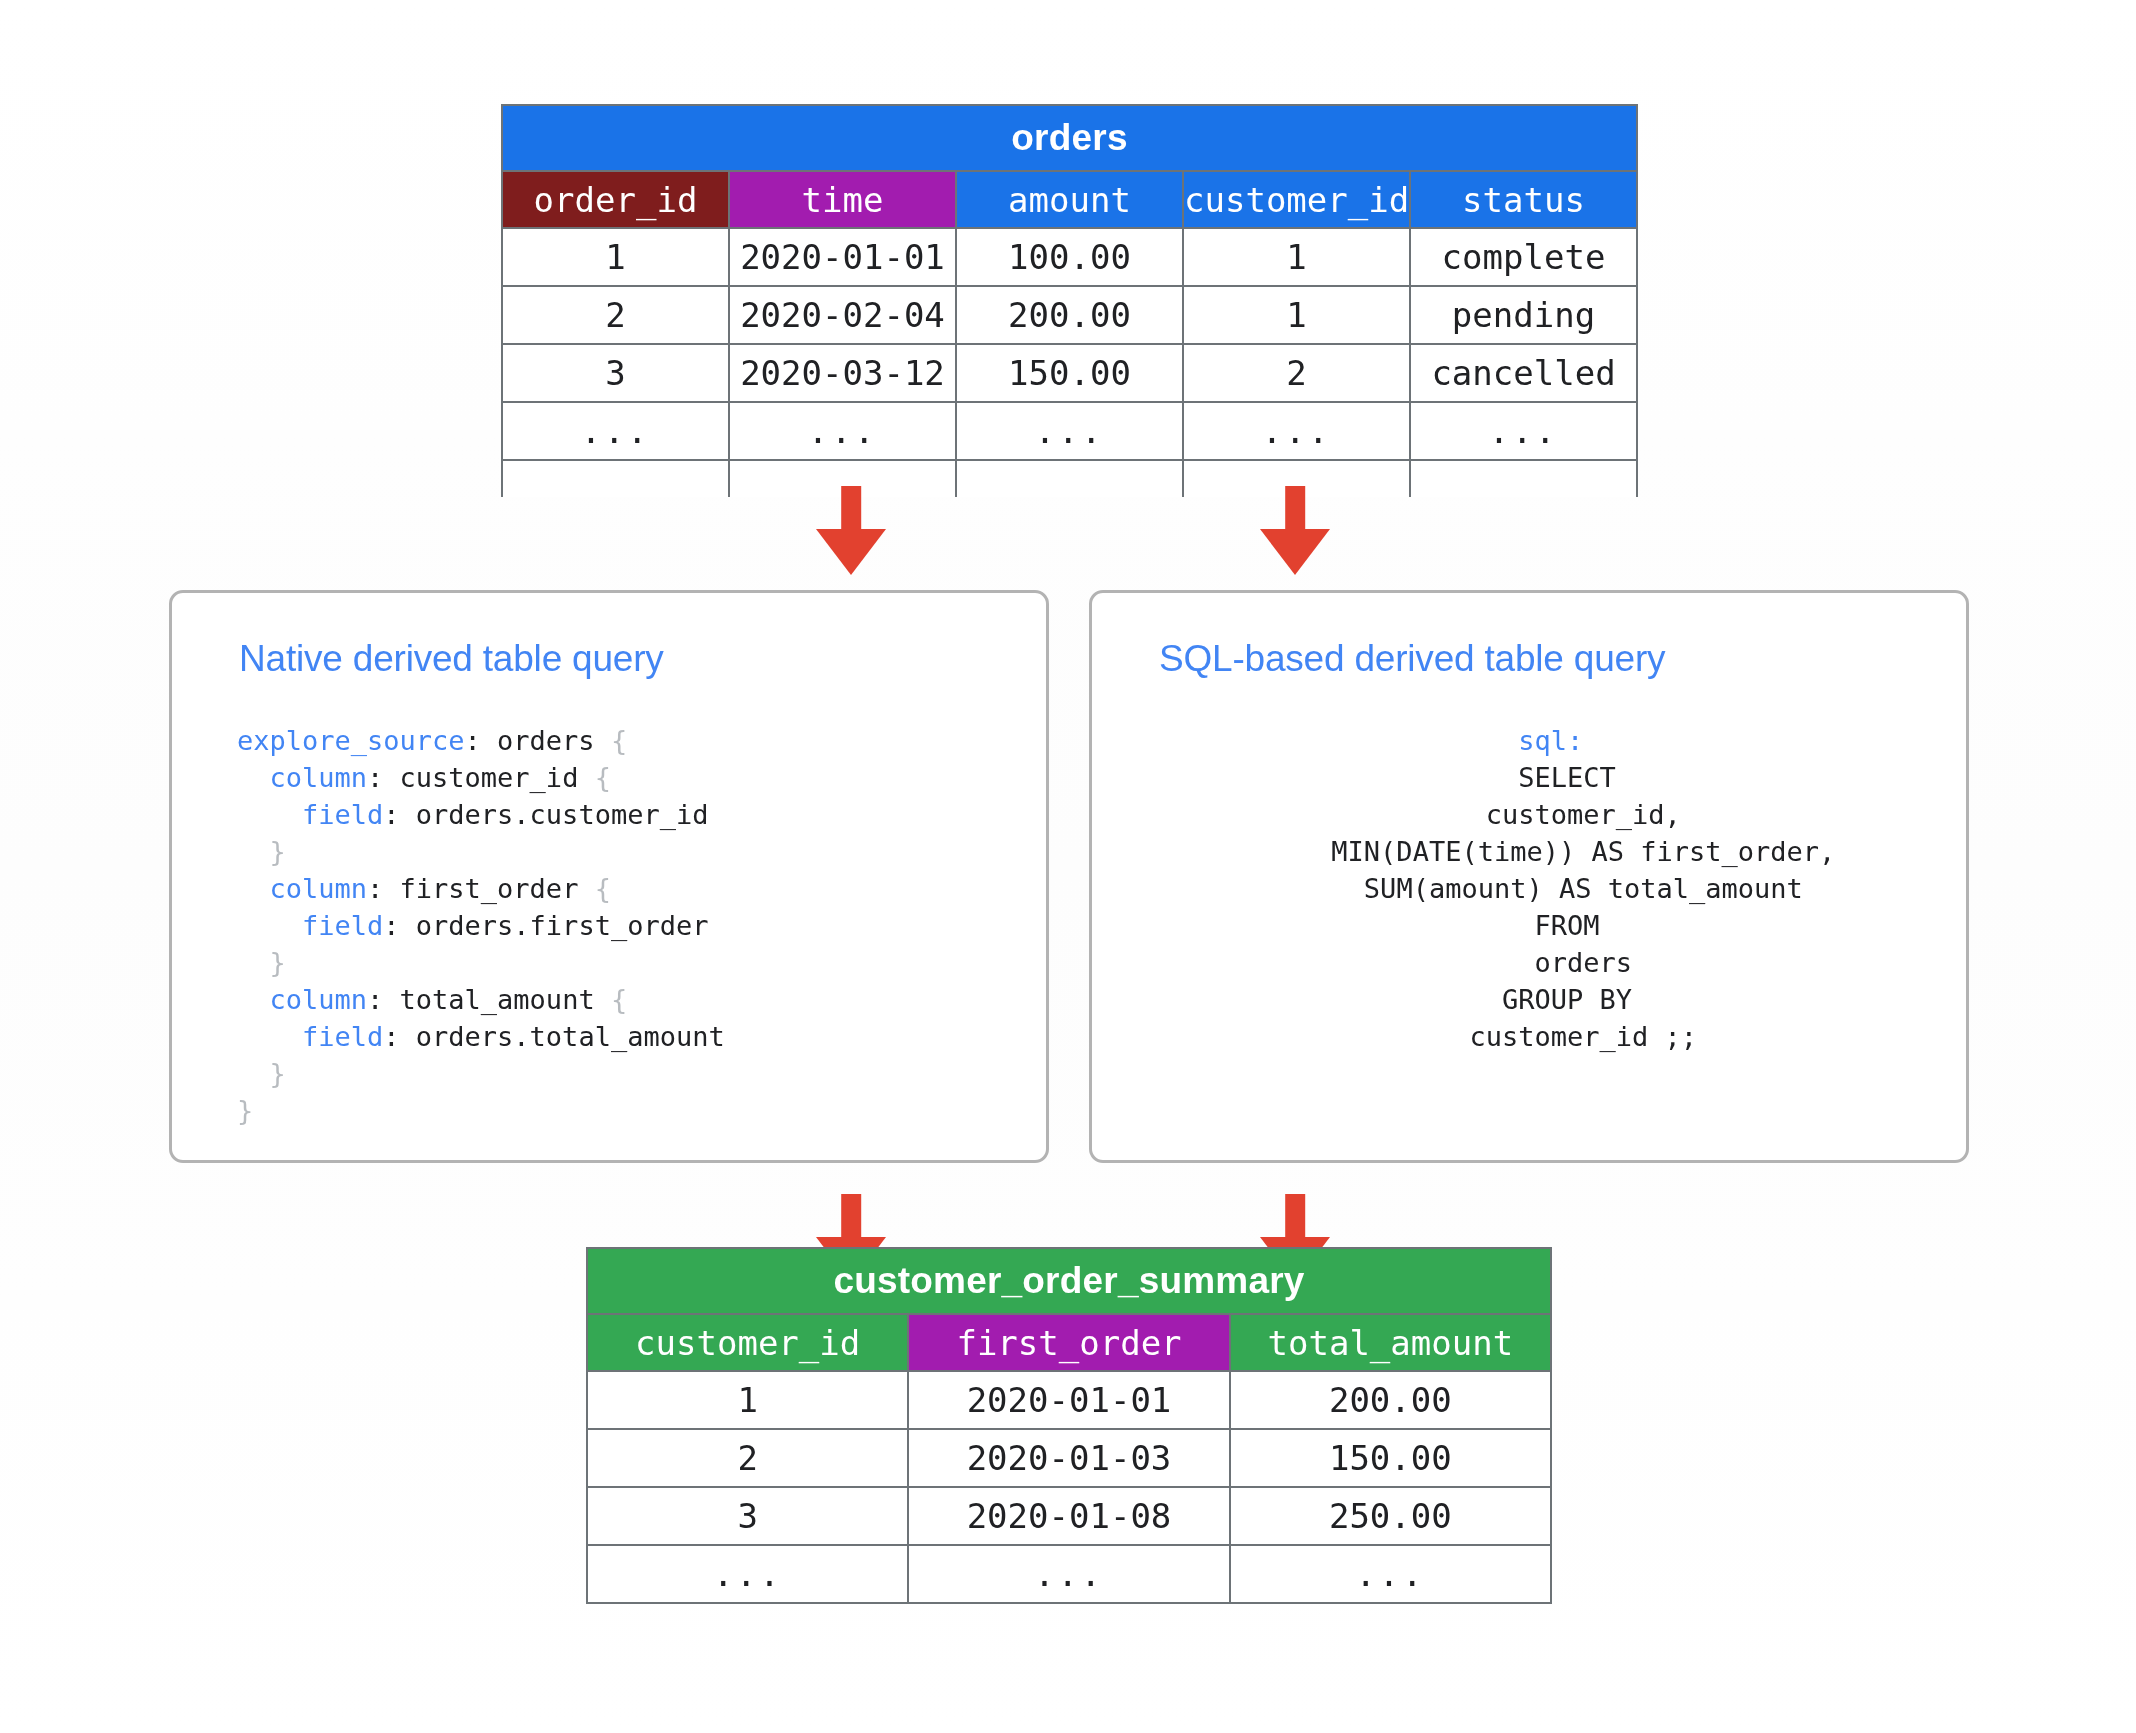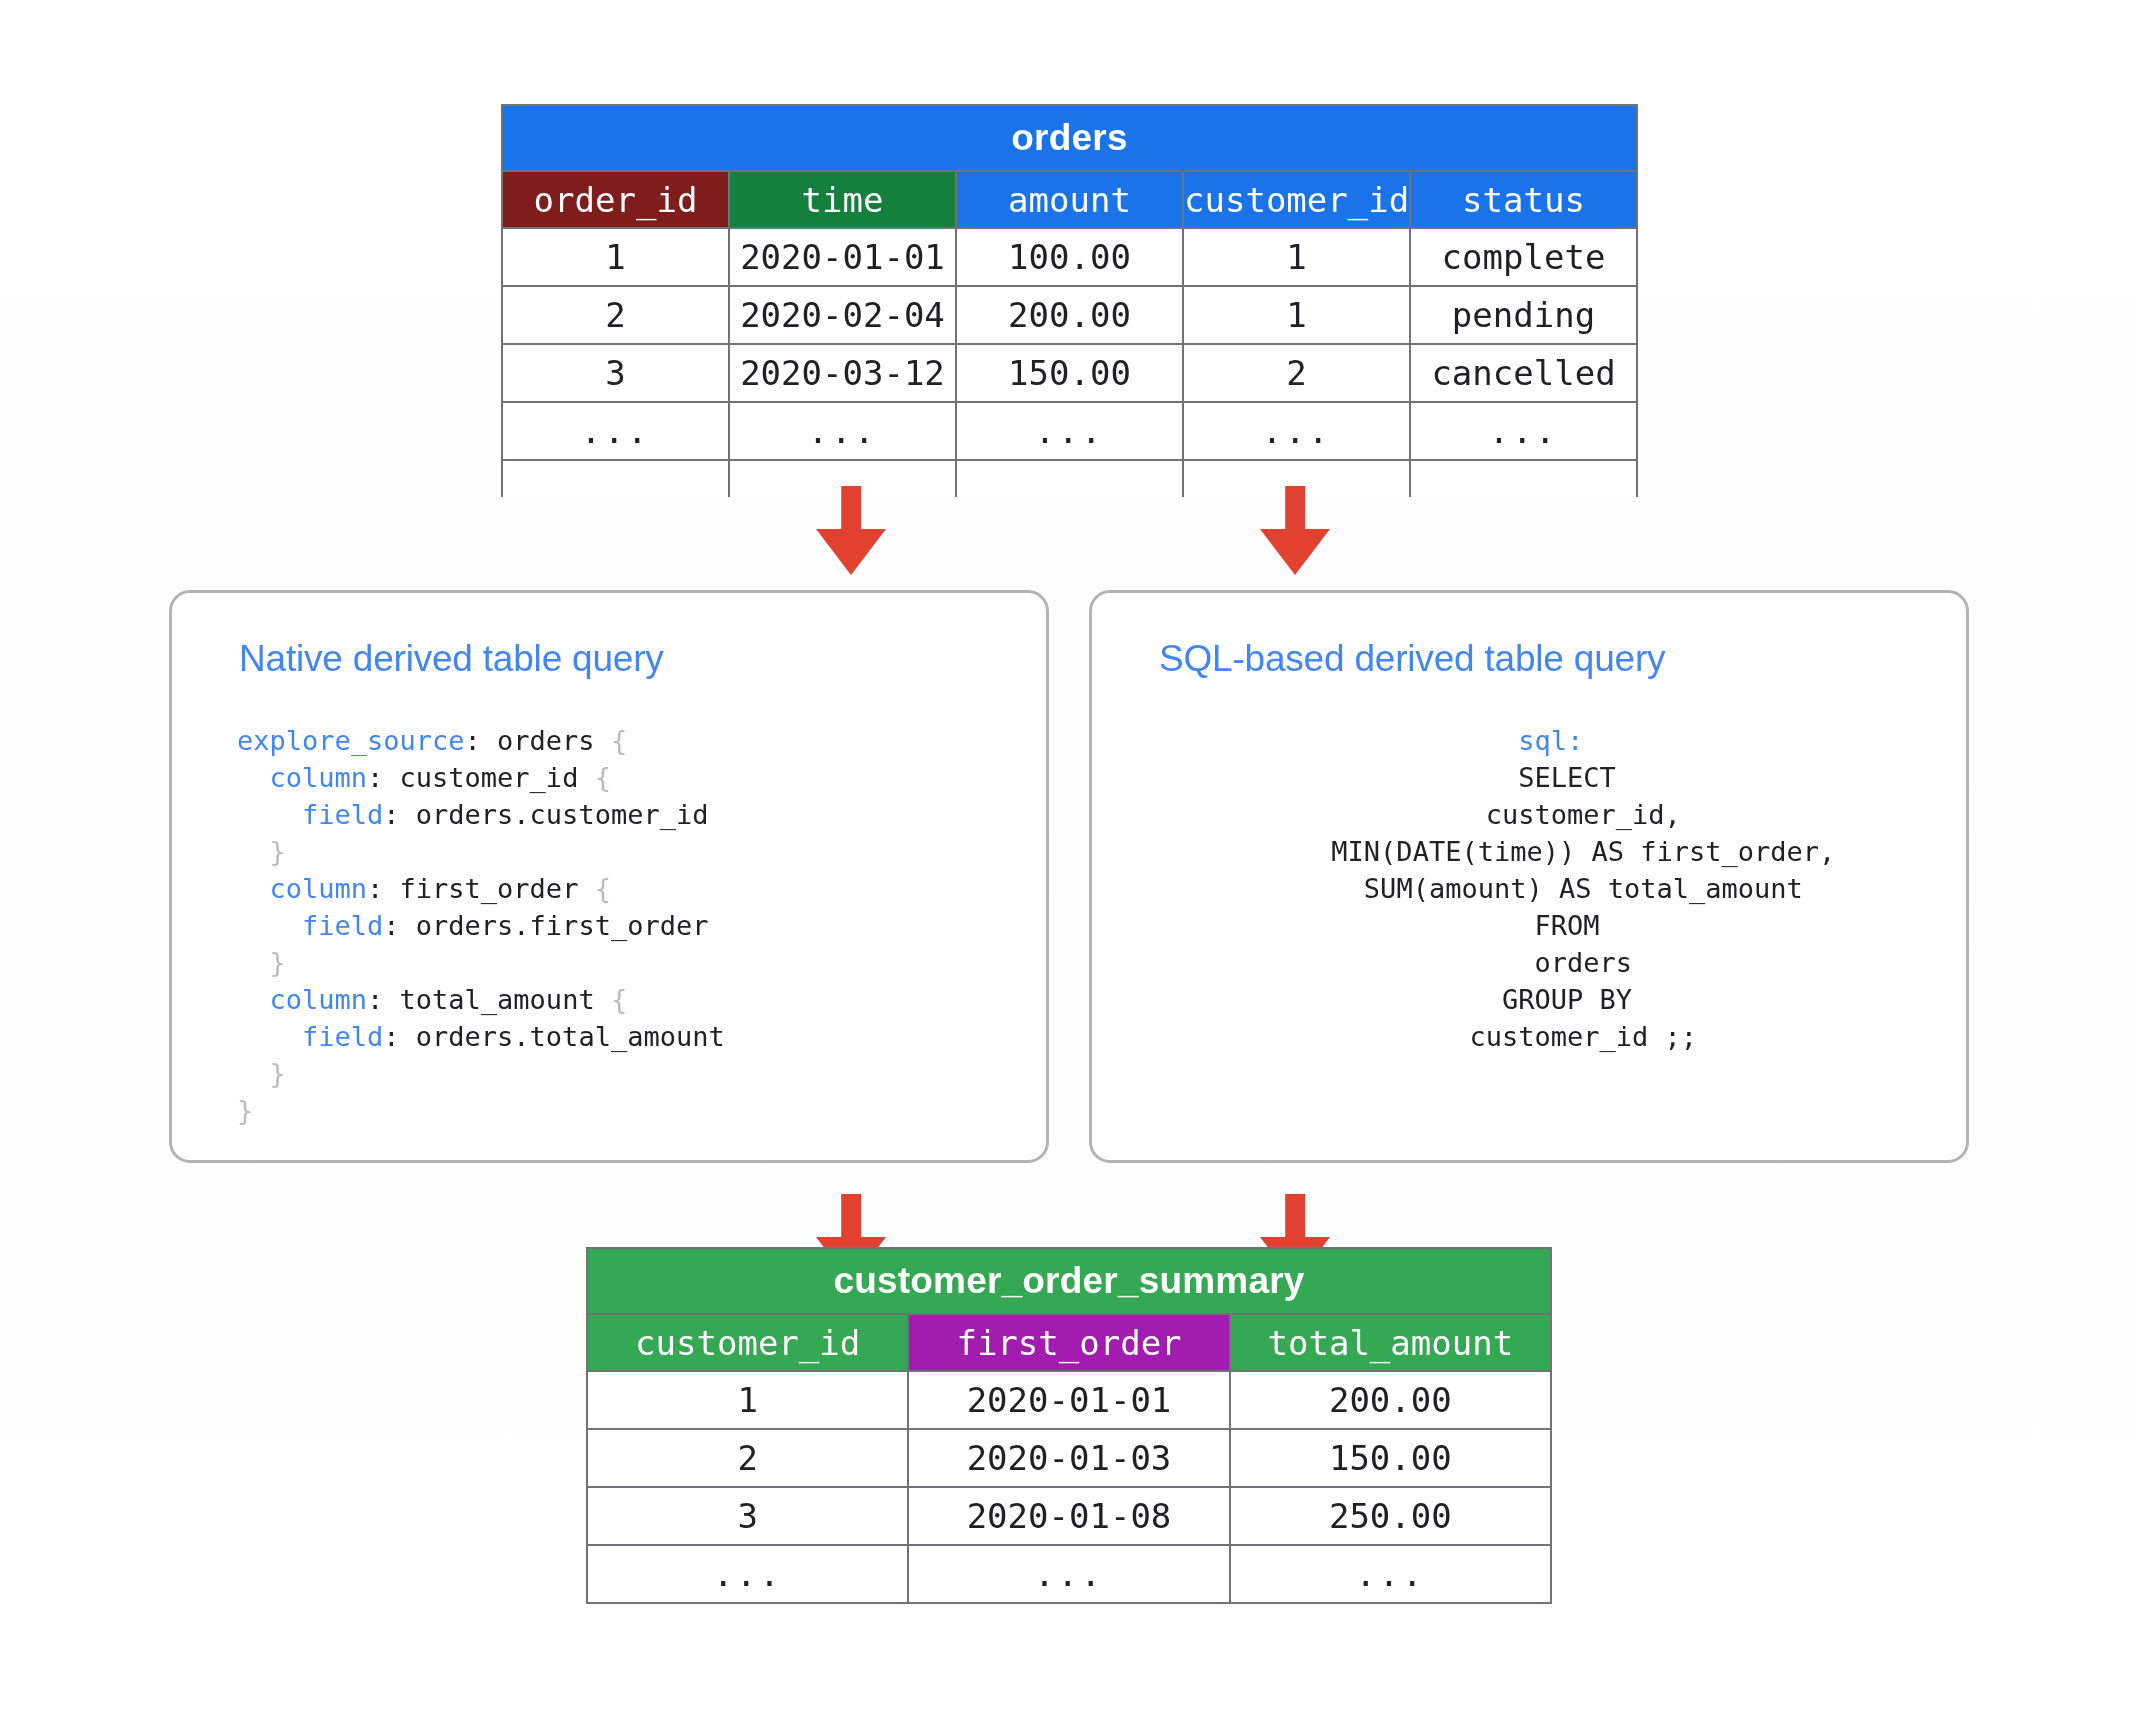--- a/index.html
+++ b/index.html
@@ -116,21 +116,21 @@
   #arrow-top-right  { left: 1260px; top: 486px; }
   #arrow-bot-left   { left: 816px;  top: 1194px; }
   #arrow-bot-right  { left: 1260px; top: 1194px; }
 
   
   .panel {
     position: absolute;
     box-sizing: border-box;
     background: #ffffff;
     border: 3.6px solid #b3b3b3;
-    border-radius: 21px;
+    border-radius: 14px;
   }
   #panel-native { left: 169px;  top: 590px; width: 880px;  height: 573px; }
   #panel-sql    { left: 1089px; top: 590px; width: 880px;  height: 573px; text-align: center; }
 
   .panel-title {
     position: absolute;
     left: 67px;
     top: 45px;
     color: #4285f4;
     font-family: "Liberation Sans", sans-serif;
@@ -168,21 +168,21 @@
 
   <div id="bg-wash"></div>
 
   <table class="dtable" id="orders-table">
     <tbody id="orders-body">
         <tr>
           <td class="title-cell" colspan="5" style="background: rgb(26, 115, 232);">orders</td>
         </tr>
         <tr>
           <td class="head-cell" style="width: 221px; background: #7f1d1d;">order_id</td>
-          <td class="head-cell" style="width: 233px; background: #15803d;">time</td>
+          <td class="head-cell" style="width: 233px; background: #a21caf;">time</td>
           <td class="head-cell" style="width: 219px; background: rgb(26, 115, 232);">amount</td>
           <td class="head-cell" style="width: 250px; background: rgb(26, 115, 232);">customer_id</td>
           <td class="head-cell" style="width: 214px; background: rgb(26, 115, 232);">status</td>
         </tr>
         <tr>
           <td class="body-cell">1</td>
           <td class="body-cell">2020-01-01</td>
           <td class="body-cell">100.00</td>
           <td class="body-cell">1</td>
           <td class="body-cell">complete</td>

